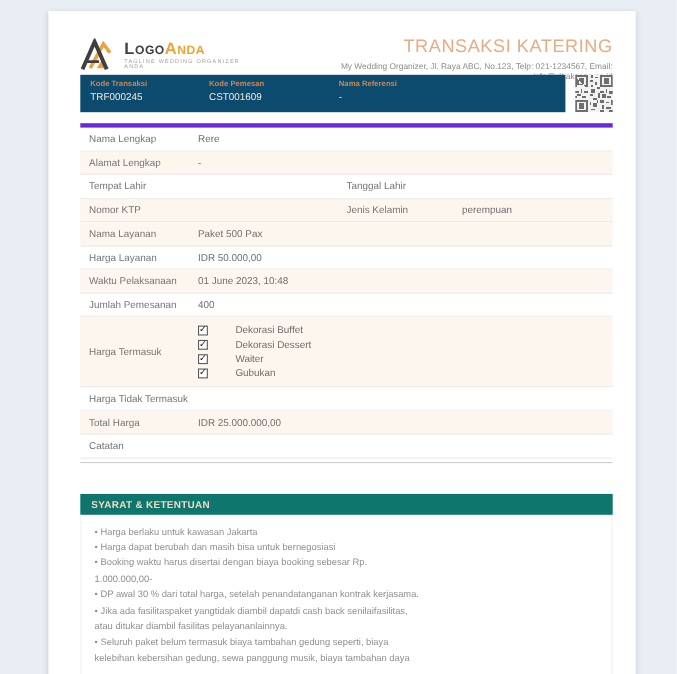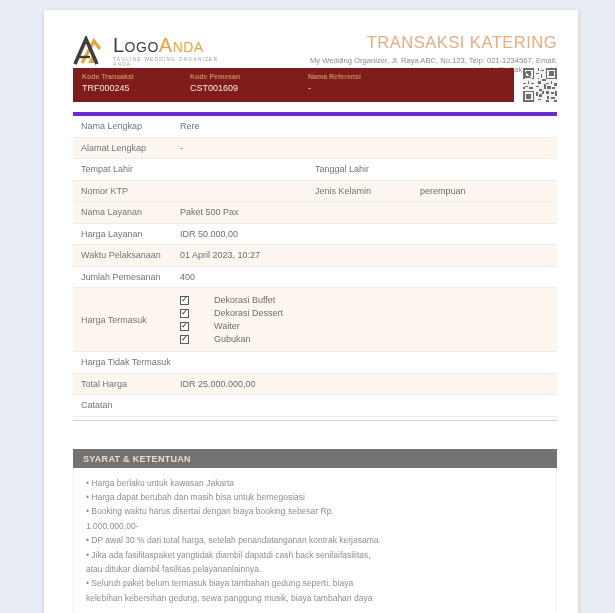--- a/index.html
+++ b/index.html
@@ -5,30 +5,30 @@
   html,body{margin:0;padding:0;width:615px;height:613px;overflow:hidden;
     background:#e9edf4;font-family:"Liberation Sans","DejaVu Sans",sans-serif;}
   .paper{position:absolute;left:44px;top:10px;width:534px;height:660px;
     background:#fff;box-shadow:0 1px 5px rgba(0,0,0,.15);
     padding:25px 21px 0 29px;box-sizing:border-box;}
   
   .hdr{display:flex;justify-content:space-between;align-items:flex-start;height:33px;}
   .logo{display:flex;align-items:center;gap:6px;}
   .logo-mark{width:34px;height:30px;flex:0 0 auto;}
   .logo-txt{line-height:1;}
-  .logo-word{font-weight:normal;font-size:20px;letter-spacing:.5px;font-variant:small-caps;}
+  .logo-word{font-weight:bold;font-size:15px;letter-spacing:.5px;font-variant:small-caps;}
   .logo-word .dark{color:#3f3f3f;}
   .logo-word .gold{color:#eea236;}
   .logo-tag{font-size:5px;color:#a59d93;letter-spacing:1.1px;text-transform:uppercase;margin-top:2px;}
   .hdr-right{text-align:right;margin-top:-2px;}
   .doc-title{font-size:16.5px;color:#e9ab80;letter-spacing:.5px;}
   .doc-sub{font-size:7.6px;color:#8b8b8b;margin-top:4px;}
   
   .ibar-wrap{position:relative;margin-top:0;height:34px;}
-  .ibar{position:absolute;left:0;top:0;width:441px;height:34px;background:#7f1d1d;
+  .ibar{position:absolute;left:0;top:0;width:441px;height:34px;background:#0c4a6e;
     display:flex;box-sizing:border-box;padding:5px 0 0 9px;}
   .ib-col{box-sizing:border-box;padding-right:6px;}
   .ib-col:nth-child(1){width:108px;}
   .ib-col:nth-child(2){width:118px;}
   .ib-col:nth-child(3){width:110px;}
   .ib-col:nth-child(4){width:100px;}
   .ib-lbl{font-size:7px;font-weight:bold;color:#c8885a;display:block;}
   .ib-val{font-size:9px;color:#f6e8da;display:block;margin-top:3px;}
   .qr{position:absolute;right:0;top:0;width:34px;height:34px;}
   
@@ -43,21 +43,21 @@
   .row.double .val2{flex:1 1 auto;color:#6e6e6e;}
   .row.checks{align-items:center;}
   .checklist{display:flex;flex-direction:column;gap:3px;padding:2px 0;}
   .checkitem{display:flex;align-items:center;gap:5px;height:10px;}
   .cb{width:7px;height:7px;border:1px solid #5a5a5a;position:relative;background:#fff;flex:0 0 auto;}
   .cb.on::after{content:"\2713";position:absolute;left:0px;top:-2.5px;font-size:8.5px;color:#1d1d1d;font-weight:bold;}
   .cb-lbl{font-size:9px;color:#6e6e6e;padding-left:20px;}
   hr.divider{border:none;border-top:1px solid #cfcfcf;margin:3px 0 0 0;}
   
   .terms{margin-top:28px;}
-  .terms-hdr{background:#737373;color:#f3d9c2;font-weight:bold;font-size:9px;
+  .terms-hdr{background:#0f766e;color:#f3d9c2;font-weight:bold;font-size:9px;
     letter-spacing:.3px;padding:5px 10px 4px 10px;}
   .terms-body{border:1px solid #f0efed;border-top:none;padding:8px 12px 20px 12px;}
   .tline{font-size:8.5px;color:#8f8f8f;line-height:14.4px;}
   .tline.bulleted::before{content:"\2022\00a0";color:#8f8f8f;}
 </style>
 </head>
 <body>
 
 <div class="paper">
 
@@ -136,21 +136,21 @@
       <div class="row single striped">
         <span class="lbl">Nama Layanan</span>
         <span class="val">Paket 500 Pax</span>
       </div>
       <div class="row single">
         <span class="lbl">Harga Layanan</span>
         <span class="val">IDR 50.000,00</span>
       </div>
       <div class="row single striped">
         <span class="lbl">Waktu Pelaksanaan</span>
-        <span class="val">01 April 2023, 10:27</span>
+        <span class="val">01 June 2023, 10:48</span>
       </div>
       <div class="row single">
         <span class="lbl">Jumlah Pemesanan</span>
         <span class="val">400</span>
       </div>
       <div class="row checks striped">
         <span class="lbl">Harga Termasuk</span>
         <div class="checklist">
           <div class="checkitem">
             <span class="cb on"></span>

